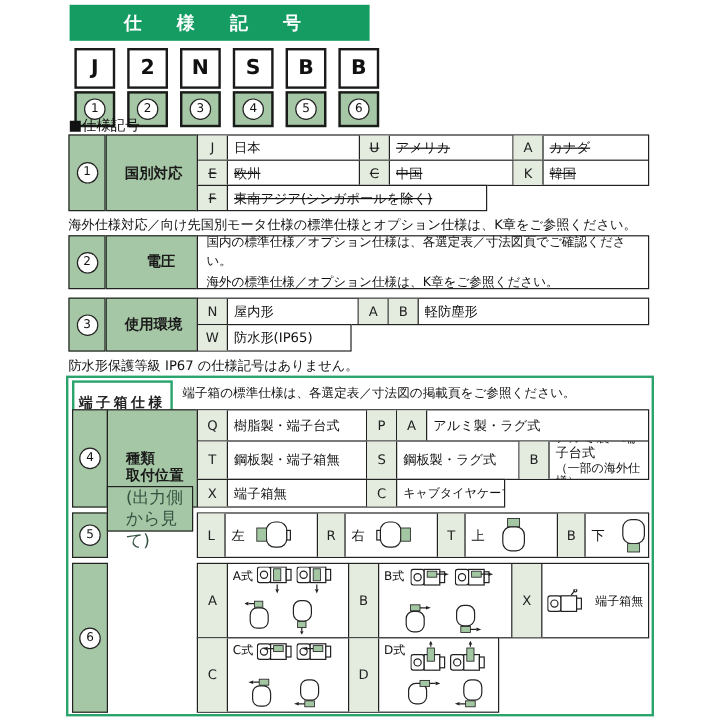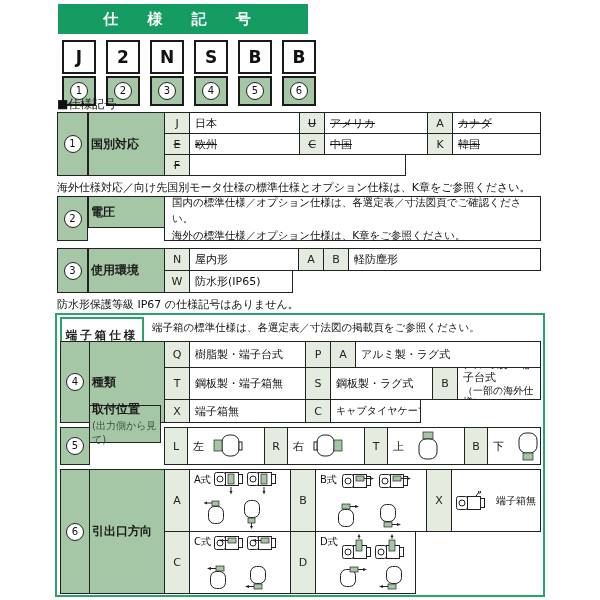--- a/index.html
+++ b/index.html
@@ -21,22 +21,22 @@
          display:flex;align-items:center;justify-content:center;}
   .circ{width:16px;height:16px;border:1px solid #222;border-radius:50%;background:#fff;
         font-size:10px;line-height:15px;text-align:center;display:block;}
   .hrow{display:flex;gap:10px;}
 
   .h2{font-size:12px;color:#111;}
 
   
   .numbox{background:#a6c7a6;border:1px solid #222;display:flex;align-items:center;justify-content:center;}
   .lblbox{background:#a6c7a6;border:1px solid #222;display:flex;flex-direction:column;
-          justify-content:center;padding-left:2px;font-size:12px;font-weight:bold;color:#1a1a1a;}
-  .lblsub{font-size:10px;font-weight:normal;color:#33523f;margin-top:1px;}
+          justify-content:center;padding-left:15px;font-size:12px;font-weight:bold;color:#1a1a1a;}
+  .lblsub{font-size:14px;font-weight:normal;color:#33523f;margin-top:1px;}
   .tbl{border:1px solid #222;background:#fff;display:flex;flex-direction:column;}
   .r{display:flex;flex:1;min-height:0;}
   .r + .r{border-top:1px solid #222;}
   .code{width:24px;background:#e3ecdf;border-right:1px solid #222;
         display:flex;align-items:center;justify-content:center;font-size:11px;color:#222;flex:none;}
   .val{display:flex;align-items:center;padding-left:5px;font-size:11px;color:#111;
        border-right:1px solid #222;white-space:nowrap;overflow:hidden;flex:none;}
   .val.last{border-right:none;flex:1;}
   .struck{text-decoration:line-through;}
   .note{font-size:11px;color:#111;white-space:nowrap;}
@@ -140,28 +140,29 @@
       <div class="val struck" style="width:104px">欧州</div>
       <div class="code struck">C</div>
       <div class="val struck" style="width:97px">中国</div>
       <div class="code">K</div>
       <div class="val last struck">韓国</div>
     </div>
   </div>
   <div class="abs tbl" style="left:164px;top:154px;width:242px;height:22px;">
     <div class="r">
       <div class="code struck">F</div>
+      <div class="val last struck">東南アジア(シンガポールを除く)</div>
     </div>
   </div>
   <div class="abs note" style="left:57px;top:180px;">海外仕様対応／向け先国別モータ仕様の標準仕様とオプション仕様は、K章をご参照ください。</div>
 
   <div class="abs numbox" style="left:57px;top:196px;width:31px;height:45px;">
     <span class="circ">2</span>
   </div>
-  <div class="abs lblbox" style="left:88px;top:196px;width:77px;height:32px;">
+  <div class="abs lblbox" style="left:88px;top:196px;width:77px;height:45px;text-align:center;">
     <span>電圧</span>
   </div>
   <div class="abs tbl" style="left:164px;top:196px;width:377px;height:45px;justify-content:center;padding-left:7px;">
     <div class="vtext">国内の標準仕様／オプション仕様は、各選定表／寸法図頁でご確認ください。</div>
     <div class="vtext">海外の標準仕様／オプション仕様は、K章をご参照ください。</div>
   </div>
 
   <div class="abs numbox" style="left:57px;top:248px;width:31px;height:45px;">
     <span class="circ">3</span>
   </div>
@@ -268,23 +269,20 @@
           <rect x="10" y="2" width="18" height="20" rx="7" class="o"></rect>
           <rect x="14" y="22" width="10" height="7" class="g"></rect>
         </svg>
       </div>
     </div>
   </div>
 
   <div class="abs numbox" style="left:60px;top:469px;width:30px;height:125px;">
     <span class="circ">6</span>
   </div>
-  <div class="abs lblbox" style="left:89px;top:469px;width:76px;height:125px;">
-    <span>引出口方向</span>
-  </div>
   <div class="abs tbl" style="left:164px;top:469px;width:377px;height:63px;">
     <div class="r">
       <div class="code">A</div>
       <div class="oc" style="width:96px">
         <span class="fu">A式</span>
         <div class="icons-top">
           <svg width="30" height="24" viewBox="0 0 30 24">
             <use href="#msB"></use>
               <rect x="14" y="2" width="6" height="10" class="g"></rect>
             <path d="M17 15 v4" class="s"></path>

